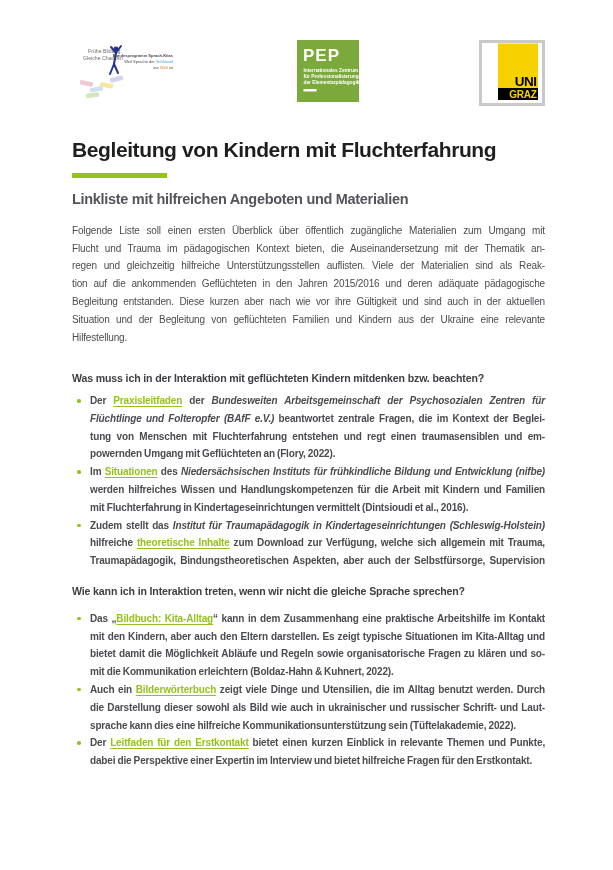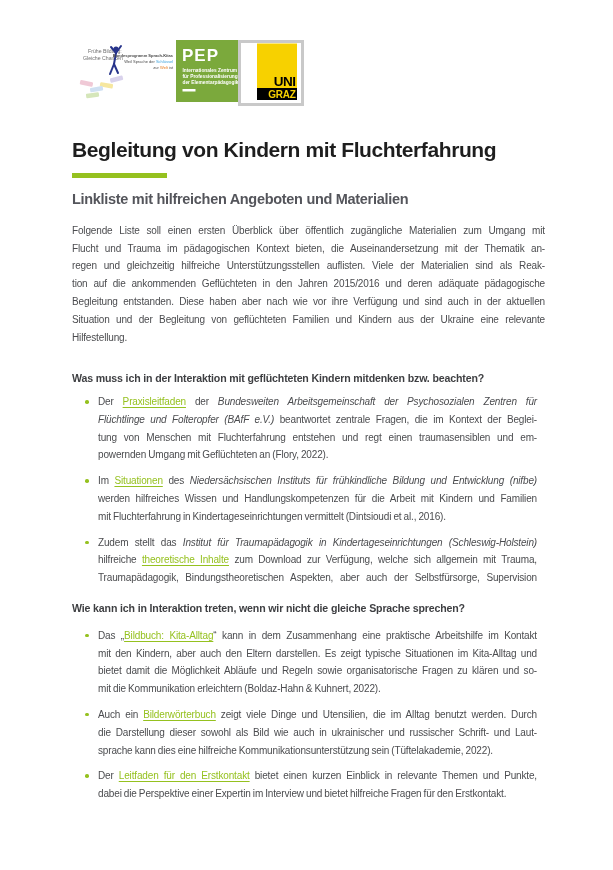--- a/index.html
+++ b/index.html
@@ -6,21 +6,21 @@
   html,body { margin:0; padding:0; }
   body {
     width:613px; height:870px; background:#ffffff;
     font-family:"Liberation Sans", sans-serif;
     -webkit-font-smoothing: antialiased;
   }
   .page { position:relative; width:613px; height:870px; overflow:hidden; background:#fff; }
   .content { padding:40px 68px 0 72px; }
 
   
-  .logo-row { display:flex; justify-content:flex-start; align-items:flex-start; gap:0; height:66px; }
+  .logo-row { display:flex; justify-content:space-between; align-items:flex-start; gap:16px; height:66px; }
   .logo-sk { margin-top:4px; }
   .pep-svg, .ug-svg { display:block; }
 
   
   h1 {
     margin:32px 0 0; font-size:21px; line-height:1.15; font-weight:bold;
     color:var(--title-text,#1E1E1E); letter-spacing:-0.4px;
   }
   .bar { width:95px; height:5px; background:var(--accent-green,#95C11F); margin-top:11px; }
   h2 {
@@ -45,21 +45,21 @@
 
   
   .section { margin-top:26px; }
   .section + .section { margin-top:15px; }
   h3 {
     margin:0; font-size:10.6px; line-height:1.2; font-weight:bold;
     color:var(--heading-text,#3E3F42); letter-spacing:-0.15px;
   }
   ul.blist { margin:7px 0 0; padding:0; list-style:none; }
   .section + .section ul.blist { margin-top:12px; }
-  ul.blist li { position:relative; padding-left:18px; margin:8px; }
+  ul.blist li { position:relative; padding-left:18px; margin:0;font-weight:bold; }
   ul.blist li::before {
     content:""; position:absolute; left:5px; top:7px; width:3.5px; height:3.5px;
     border-radius:50%; background:var(--accent-green,#95C11F);
   }
 </style>
 </head>
 <body>
 
 <div class="page">
   <div class="content">
@@ -111,21 +111,21 @@
 
     <h1>Begleitung von Kindern mit Fluchterfahrung</h1>
     <div class="bar"></div>
     <h2>Linkliste mit hilfreichen Angeboten und Materialien</h2>
 
     <div class="intro" id="intro">
         <div class="tl"><span>Folgende Liste soll einen ersten Überblick über öffentlich zugängliche Materialien zum Umgang mit</span></div>
         <div class="tl"><span>Flucht und Trauma im pädagogischen Kontext bieten, die Auseinandersetzung mit der Thematik an-</span></div>
         <div class="tl"><span>regen und gleichzeitig hilfreiche Unterstützungsstellen auflisten. Viele der Materialien sind als Reak-</span></div>
         <div class="tl"><span>tion auf die ankommenden Geflüchteten in den Jahren 2015/2016 und deren adäquate pädagogische</span></div>
-        <div class="tl"><span>Begleitung entstanden. Diese haben aber nach wie vor ihre Verfügung und sind auch in der aktuellen</span></div>
+        <div class="tl"><span>Begleitung entstanden. Diese kurzen aber nach wie vor ihre Gültigkeit und sind auch in der aktuellen</span></div>
         <div class="tl"><span>Situation und der Begleitung von geflüchteten Familien und Kindern aus der Ukraine eine relevante</span></div>
         <div class="tl last"><span>Hilfestellung.</span></div>
       </div>
 
     <div id="sections">
         <div class="section">
           <h3>Was muss ich in der Interaktion mit geflüchteten Kindern mitdenken bzw. beachten?</h3>
           <ul class="blist">
             <li>
               <div class="tl"><span>Der </span><a class="lnk" href="#">Praxisleitfaden</a><span> der </span><span class="it">Bundesweiten Arbeitsgemeinschaft der Psychosozialen Zentren für</span></div>

